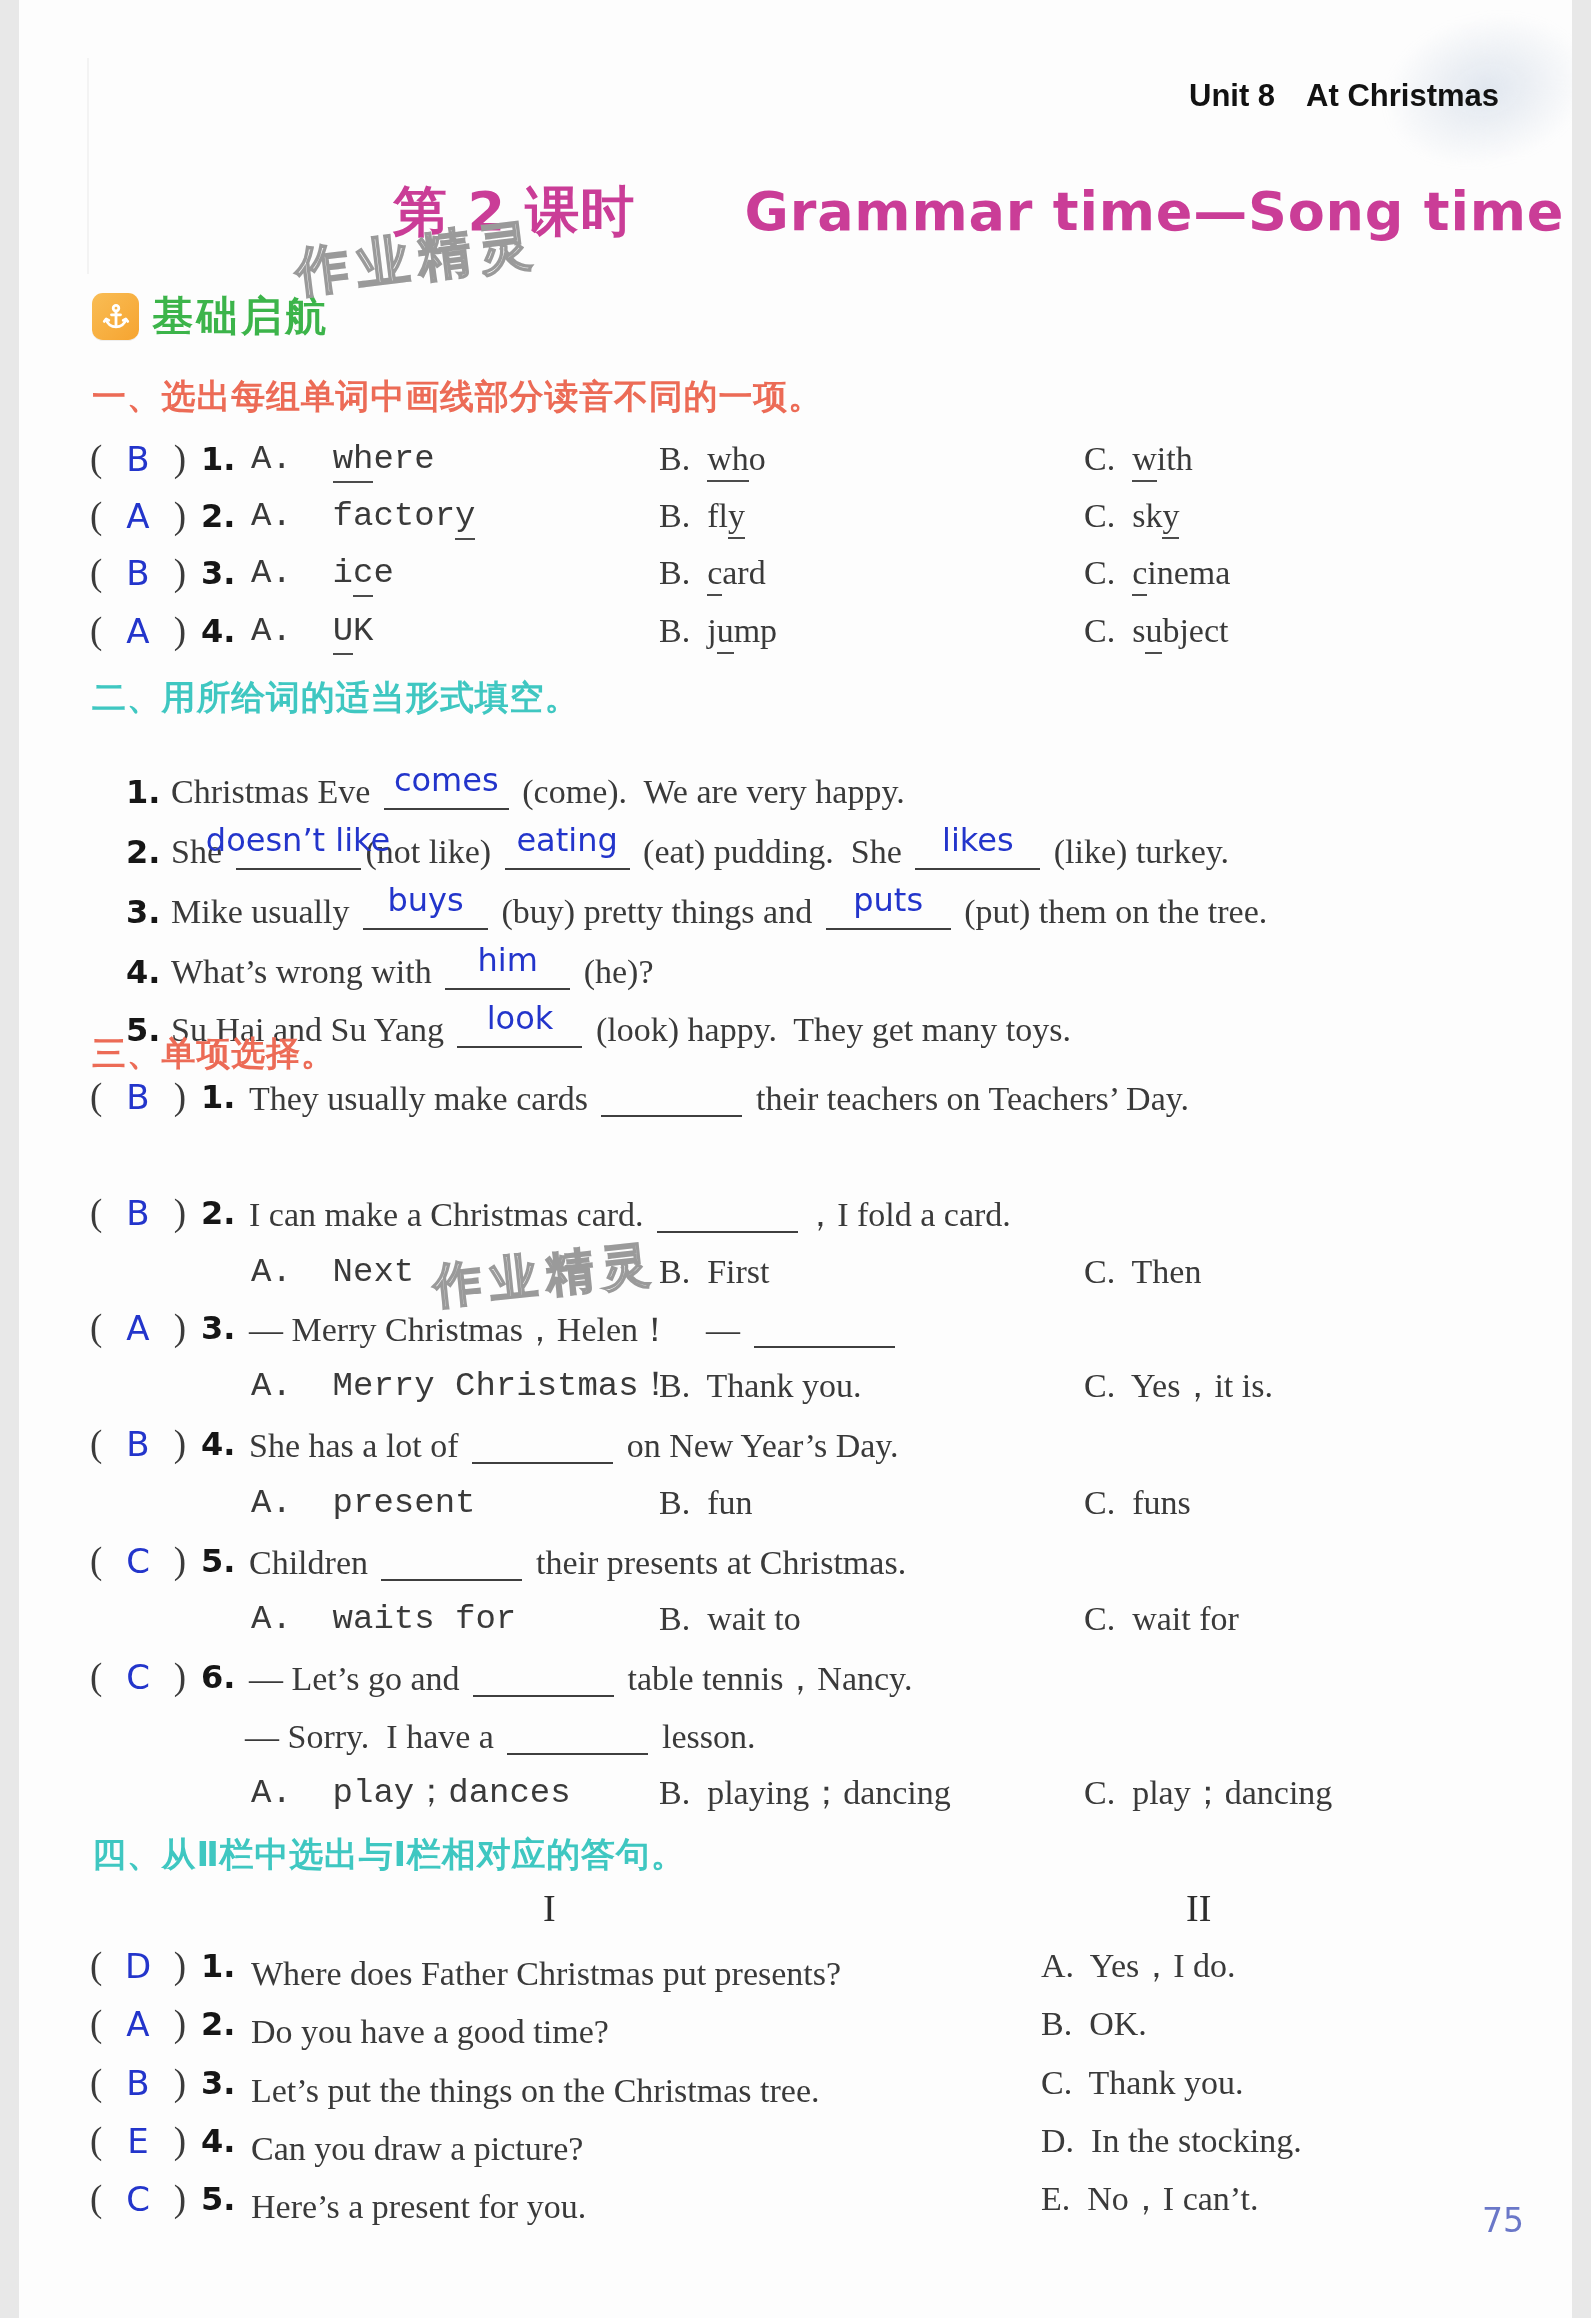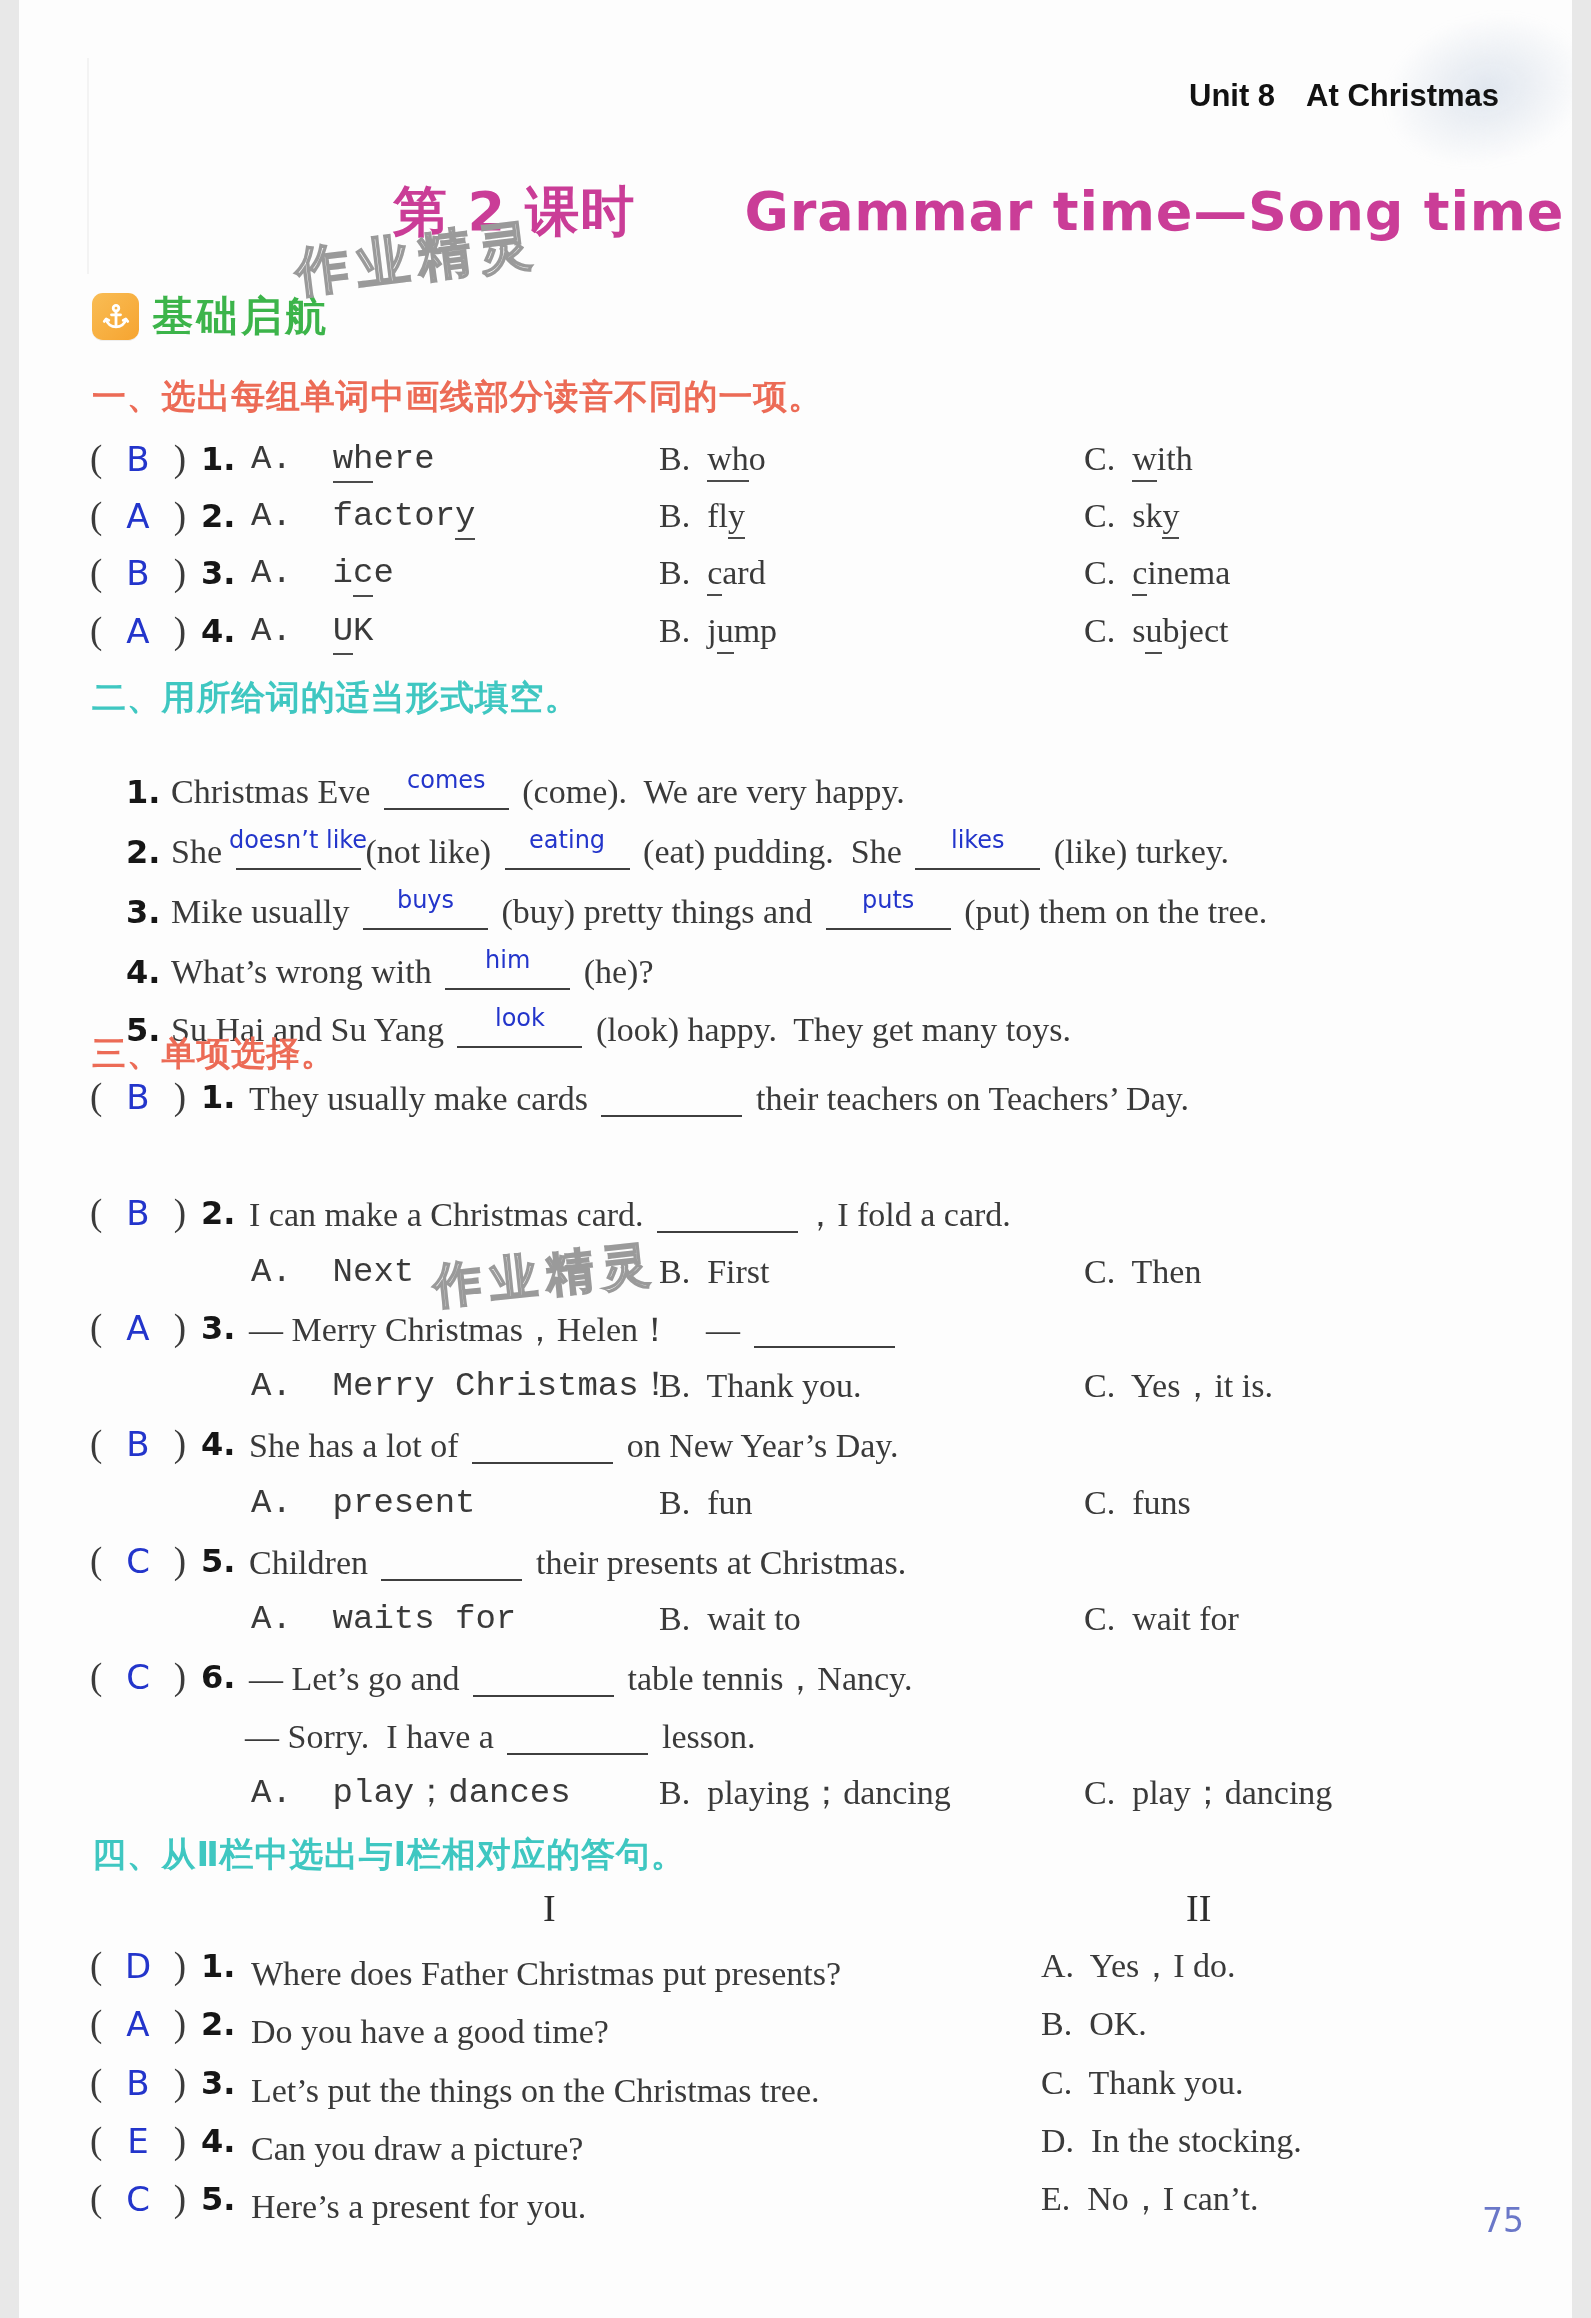--- a/index.html
+++ b/index.html
@@ -54,21 +54,21 @@
   .colA{left:232px;font-family:Liberation Mono, monospace;} .colB{left:640px;} .colC{left:1049px;margin-left:16px;}
   .ul{border-bottom:2.5px solid #4c4c4c; padding-bottom:2.5px;}
 
   .s2line{position:absolute; left:73px; width:1496px; font-size:34px; line-height:42px; white-space:pre;}
   .s2num{display:inline-block; min-width:45px; font-family:"DejaVu Sans",sans-serif;
     font-weight:bold; font-size:32px; color:#161616;}
 
   .blank{position:relative; display:inline-block; width:125px; height:38px;
     border-bottom:2.5px solid #3f3f3f; vertical-align:-6.6px; margin:0 5px;}
   .blank .ans{position:absolute; left:50%; bottom:6.6px; transform:translateX(-50%);
-    font-family:"DejaVu Sans",sans-serif; font-size:24px; color:var(--blue); white-space:nowrap;}
+    font-family:"DejaVu Sans",sans-serif; font-size:32px; color:var(--blue); white-space:nowrap;}
   .w170{width:141px;}
 
   .stem{position:absolute; left:230px; top:0; white-space:pre;}
   .stem2{position:absolute; left:226px; top:0; white-space:pre;}
 
   .colhead{position:absolute; top:0; font-size:38px; color:#2d2d2d;}
   .q4text{position:absolute; left:232px; top:8px; white-space:pre;}
   .q4resp{position:absolute; left:1022px; top:0; white-space:pre;}
 
   .page-num{position:absolute; top:2201px; left:1463px;

